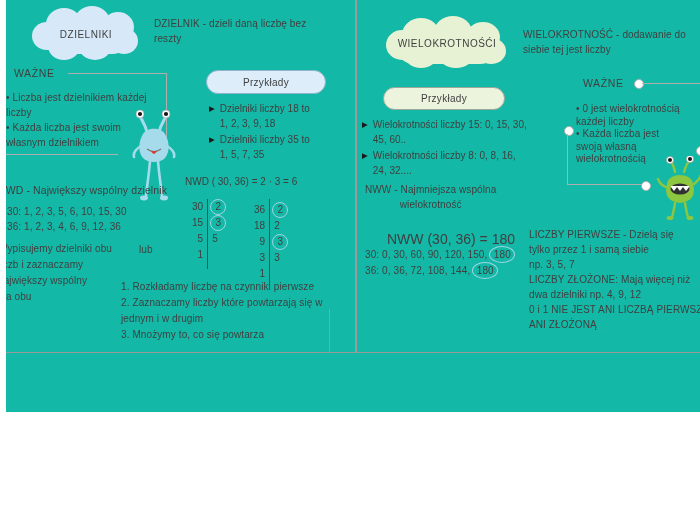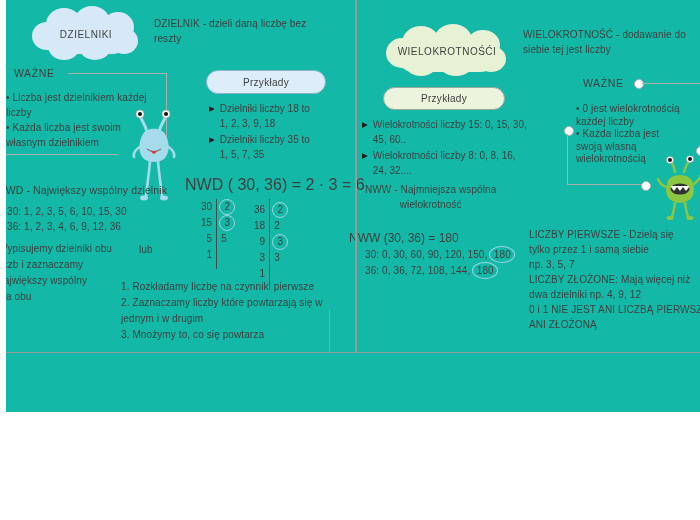--- a/index.html
+++ b/index.html
@@ -41,21 +41,21 @@
   .ftable .fleft div,.ftable .fright div{height:16px;line-height:16px;}
   .ftable .fline{width:1.3px;background:#4a4a4a;}
   .ftable .fright{padding-left:4px;}
   .ftable .fright div{display:flex;align-items:center;}
   .circ{display:inline-flex;align-items:center;justify-content:center;width:14px;height:14px;
         border:1.4px solid var(--annot);border-radius:50%;margin-left:-2px;}
   .circle-num{display:inline-flex;align-items:center;justify-content:center;
         border:1.4px solid var(--annot);border-radius:50%;padding:0 2px;min-width:20px;height:15px;margin-left:2px;text-align:center;}
 
   .wazne-title{position:absolute;font-size:10.5px;letter-spacing:.6px;}
-  .eq{position:absolute;font-size:16px;white-space:nowrap;}
+  .eq{position:absolute;font-size:10px;white-space:nowrap;}
 </style>
 </head>
 <body>
 
 <div class="sheet">
 
   <div class="cloud cloud-blue" style="left:24px;top:6px;width:112px;height:56px;">
     <span class="puff" style="left:2px;top:16px;width:30px;height:28px;"></span>
     <span class="puff" style="left:16px;top:2px;width:36px;height:32px;"></span>
     <span class="puff" style="left:44px;top:0;width:36px;height:32px;"></span>
@@ -136,21 +136,21 @@
 
   <div class="txt lines" style="left:-8px;top:241px;line-height:16px;">
       <div>Wypisujemy dzielniki obu</div>
       <div>liczb i zaznaczamy</div>
       <div>największy wspólny</div>
       <div>dla obu</div>
     </div>
 
   <div class="txt" style="left:133px;top:242px;text-align:center;">lub</div>
 
-  <div class="ftable" style="left:188px;top:199px;">
+  <div class="ftable" style="left:179px;top:199px;">
       <div class="fleft">
         <div>30</div>
         <div>15</div>
         <div>5</div>
         <div>1</div>
       </div>
       <div class="fline" style="height: 70px;"></div>
       <div class="fright">
         <div>
           <span class="circ">2</span>
@@ -184,21 +184,21 @@
       </div>
     </div>
 
   <div class="txt lines" style="left:115px;top:279px;line-height:16px;">
       <div>1. Rozkładamy liczbę na czynniki pierwsze</div>
       <div>2. Zaznaczamy liczby które powtarzają się w</div>
       <div>jednym i w drugim</div>
       <div>3. Mnożymy to, co się powtarza</div>
     </div>
 
-  <div class="cloud cloud-green" style="left:378px;top:24px;width:126px;height:54px;">
+  <div class="cloud cloud-green" style="left:378px;top:16px;width:126px;height:54px;">
     <span class="puff" style="left:2px;top:14px;width:32px;height:30px;"></span>
     <span class="puff" style="left:18px;top:2px;width:38px;height:34px;"></span>
     <span class="puff" style="left:50px;top:0;width:38px;height:32px;"></span>
     <span class="puff" style="left:82px;top:6px;width:34px;height:30px;"></span>
     <span class="puff" style="left:92px;top:22px;width:30px;height:26px;"></span>
     <span class="puff" style="left:54px;top:24px;width:36px;height:28px;"></span>
     <span class="puff" style="left:20px;top:24px;width:34px;height:28px;"></span>
     <span class="puff" style="left:12px;top:12px;width:102px;height:36px;border-radius:18px;"></span>
     <span class="cloud-label">WIELOKROTNOŚĆI</span>
   </div>
@@ -268,21 +268,21 @@
     </g>
     <ellipse cx="14" cy="62" rx="3.5" ry="2" style="fill:var(--monster-green)"></ellipse>
     <ellipse cx="34" cy="62" rx="3.5" ry="2" style="fill:var(--monster-green)"></ellipse>
   </svg>
 
   <div class="txt lines" style="left:359px;top:182px;text-align:center;">
       <div>NWW - Najmniejsza wspólna</div>
       <div>wielokrotność</div>
     </div>
 
-  <div class="eq" style="left:343px;top:231px;font-size:12px;">NWW (30, 36) = 180</div>
+  <div class="eq" style="left:381px;top:231px;font-size:14px;">NWW (30, 36) = 180</div>
 
   <div class="txt nowrap" style="left:359px;top:246px;">
     <span>30: 0, 30, 60, 90, 120, 150,</span><span class="circle-num">180</span>
   </div>
   <div class="txt nowrap" style="left:359px;top:262px;">
     <span>36: 0, 36, 72, 108, 144,</span><span class="circle-num">180</span>
   </div>
 
   <div class="txt lines" style="left:523px;top:227px;">
       <div>LICZBY PIERWSZE - Dzielą się</div>

